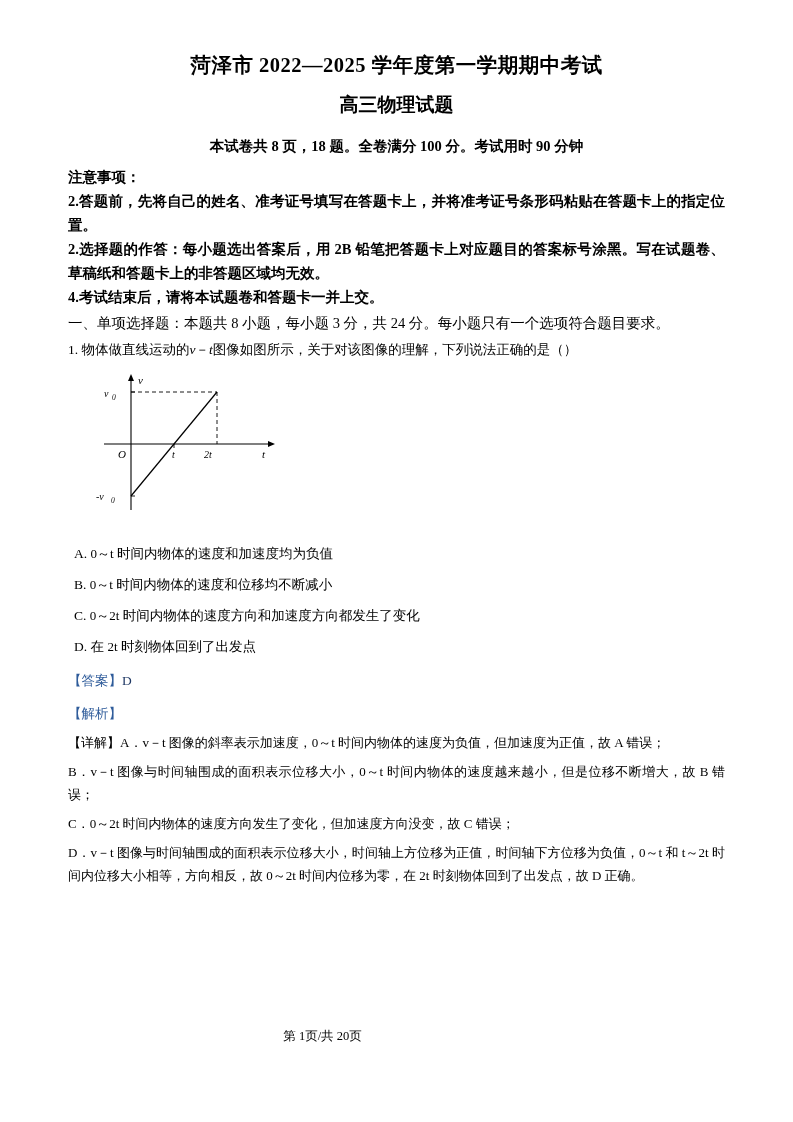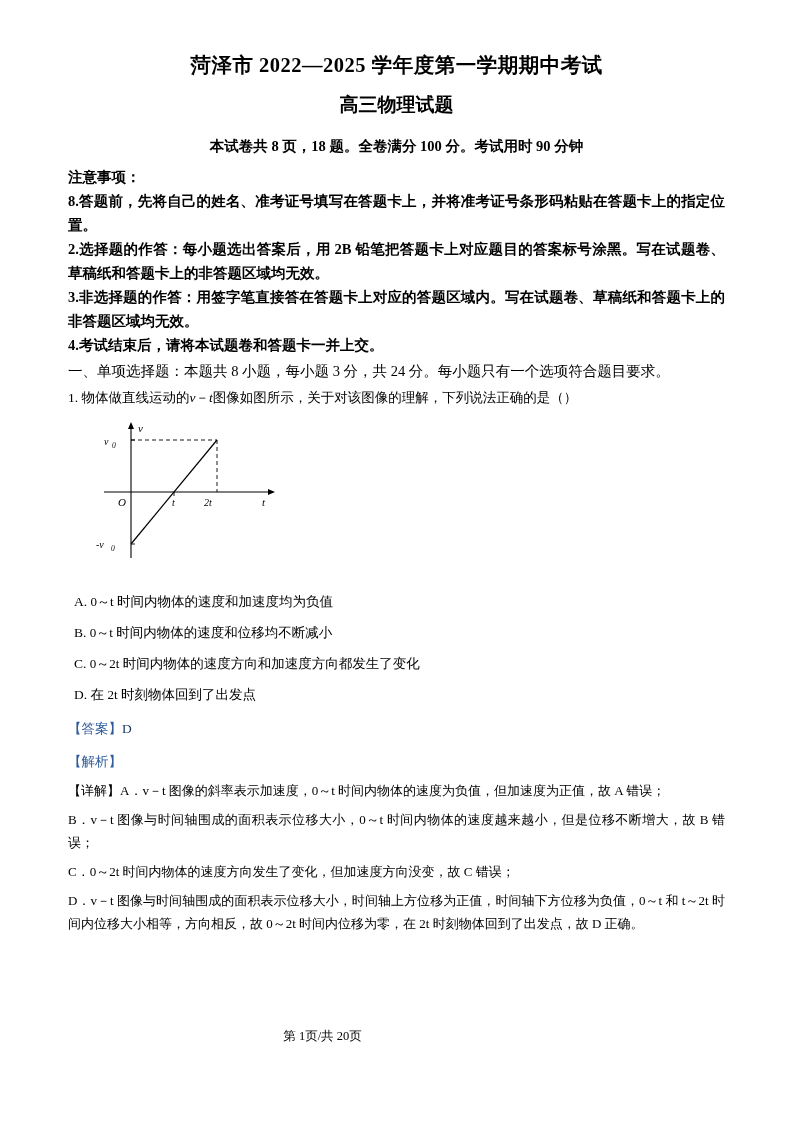--- a/index.html
+++ b/index.html
@@ -104,23 +104,22 @@
 </head>
 <body>
 
 <div class="page">
 
   <div class="title1">菏泽市 2022—2025 学年度第一学期期中考试</div>
   <div class="title2">高三物理试题</div>
   <div class="subtitle">本试卷共 8 页，18 题。全卷满分 100 分。考试用时 90 分钟</div>
 
   <div class="notice-head">注意事项：</div>
-  <div class="notice-item">8.答题前，先将自己的姓名、准考证号填写在答题卡上，并将准考证号条形码粘贴在答题卡上的指定位置。</div>
+  <div class="notice-item">2.答题前，先将自己的姓名、准考证号填写在答题卡上，并将准考证号条形码粘贴在答题卡上的指定位置。</div>
   <div class="notice-item">2.选择题的作答：每小题选出答案后，用 2B 铅笔把答题卡上对应题目的答案标号涂黑。写在试题卷、草稿纸和答题卡上的非答题区域均无效。</div>
-  <div class="notice-item">3.非选择题的作答：用签字笔直接答在答题卡上对应的答题区域内。写在试题卷、草稿纸和答题卡上的非答题区域均无效。</div>
   <div class="notice-item">4.考试结束后，请将本试题卷和答题卡一并上交。</div>
 
   <div class="section-head">一、单项选择题：本题共 8 小题，每小题 3 分，共 24 分。每小题只有一个选项符合题目要求。</div>
 
   <div class="qline">
     <span>1.</span>
     <span>物体做直线运动的</span><span class="it">v</span><span>－</span><span class="it">t</span><span>图像如图所示，关于对该图像的理解，下列说法正确的是（</span><span>）</span>
   </div>
 
   <div class="figwrap">

